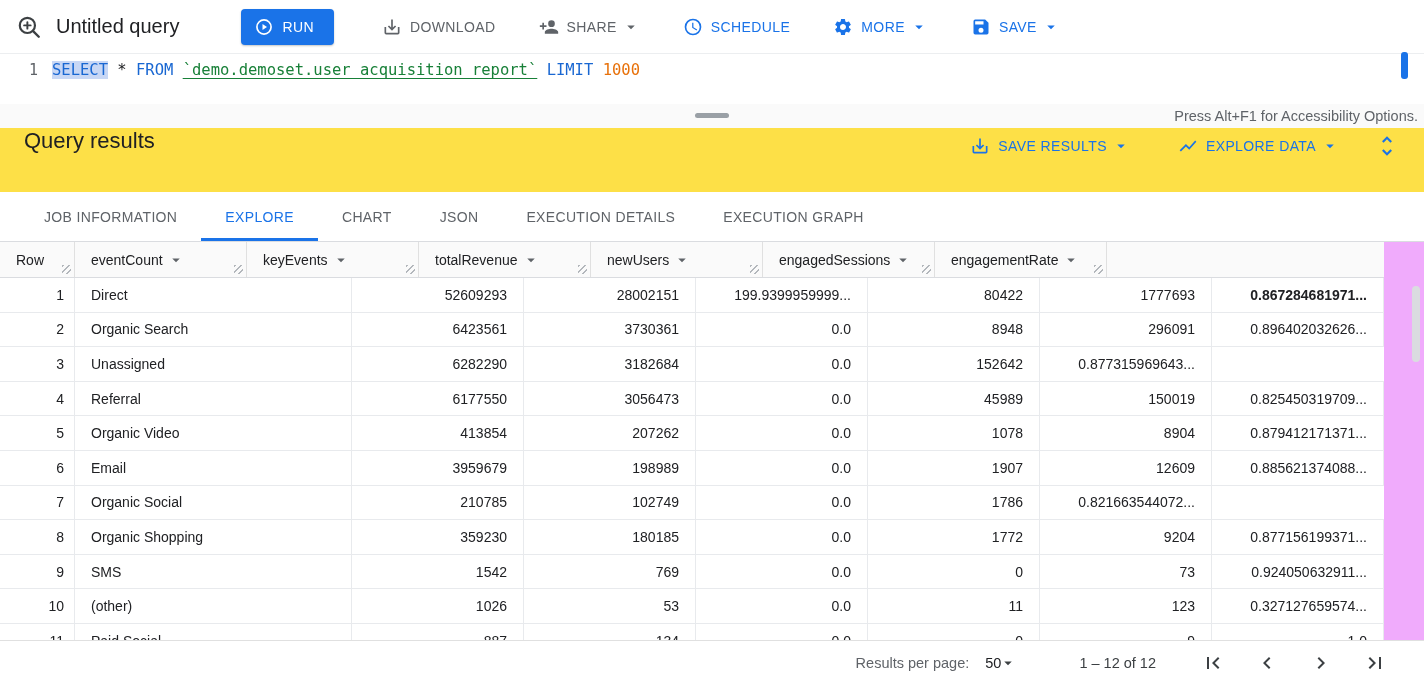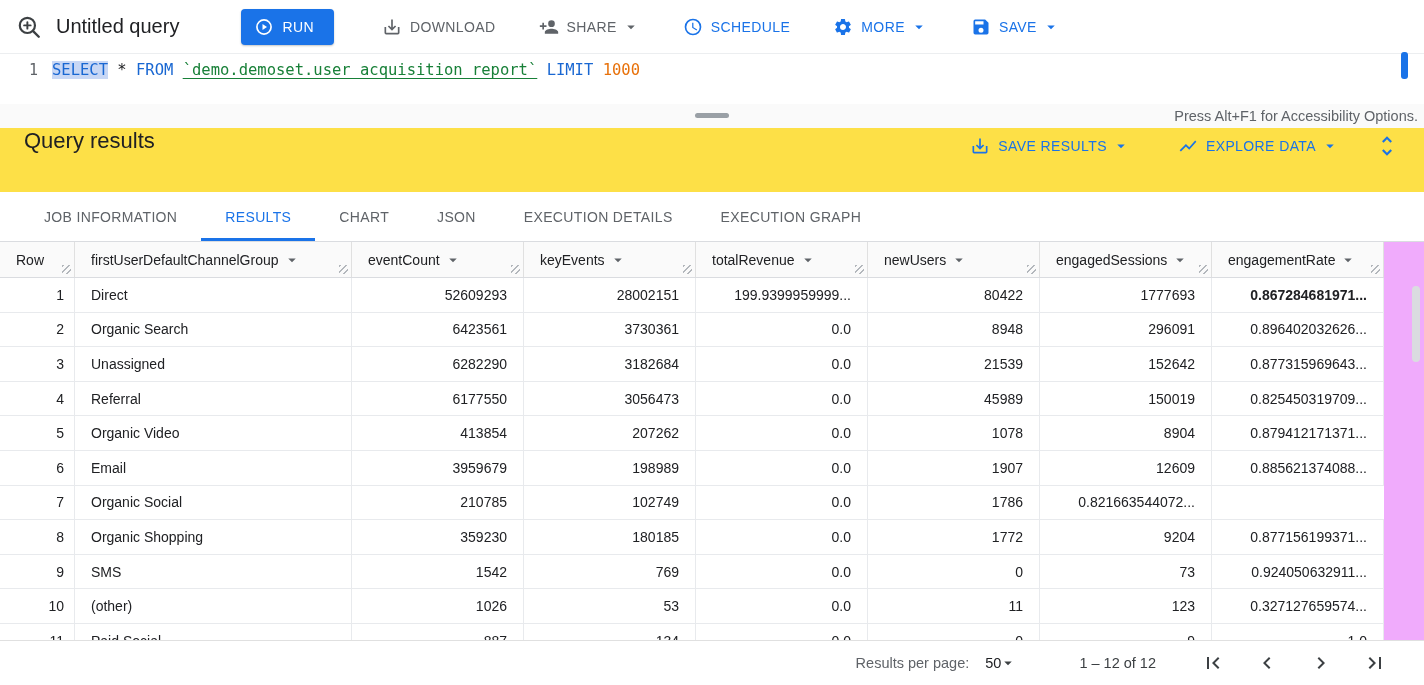--- a/index.html
+++ b/index.html
@@ -212,40 +212,31 @@
         <svg viewBox="0 0 24 24" fill="currentColor">
             <path d="M12 5.83L15.17 9l1.41-1.41L12 3 7.41 7.59 8.83 9 12 5.83zm0 12.34L8.83 15l-1.41 1.41L12 21l4.59-4.59L15.17 15 12 18.17z"></path>
           </svg>
       </span>
     </button>
   </div>
 </div>
 
 <div class="tabs">
     <div class="tab">JOB INFORMATION</div>
-    <div class="tab active">RESULTS</div>
+    <div class="tab active">EXPLORE</div>
     <div class="tab">CHART</div>
     <div class="tab">JSON</div>
     <div class="tab">EXECUTION DETAILS</div>
     <div class="tab">EXECUTION GRAPH</div>
   </div>
 
 <div class="table-wrap">
   <div class="thead">
       <div class="th" style="width: 75px;">
         <span>Row</span>
-        <span class="resize-handle"></span>
-      </div>
-      <div class="th" style="width: 277px;">
-        <span>firstUserDefaultChannelGroup</span>
-        <span class="sort-caret">
-          <svg viewBox="0 0 24 24" fill="currentColor">
-            <path d="M7 10l5 5 5-5z"></path>
-          </svg>
-        </span>
         <span class="resize-handle"></span>
       </div>
       <div class="th" style="width: 172px;">
         <span>eventCount</span>
         <span class="sort-caret">
           <svg viewBox="0 0 24 24" fill="currentColor">
             <path d="M7 10l5 5 5-5z"></path>
           </svg>
         </span>
         <span class="resize-handle"></span>
@@ -316,21 +307,20 @@
         <div class="td num" style="width: 172px;">8948</div>
         <div class="td num" style="width: 172px;">296091</div>
         <div class="td num" style="width: 172px;">0.896402032626...</div>
       </div>
       <div class="tr">
         <div class="td rownum" style="width: 75px;">3</div>
         <div class="td" style="width: 277px;">Unassigned</div>
         <div class="td num" style="width: 172px;">6282290</div>
         <div class="td num" style="width: 172px;">3182684</div>
         <div class="td num" style="width: 172px;">0.0</div>
-        <div class="td num" style="width: 172px;">21539</div>
         <div class="td num" style="width: 172px;">152642</div>
         <div class="td num" style="width: 172px;">0.877315969643...</div>
       </div>
       <div class="tr">
         <div class="td rownum" style="width: 75px;">4</div>
         <div class="td" style="width: 277px;">Referral</div>
         <div class="td num" style="width: 172px;">6177550</div>
         <div class="td num" style="width: 172px;">3056473</div>
         <div class="td num" style="width: 172px;">0.0</div>
         <div class="td num" style="width: 172px;">45989</div>

